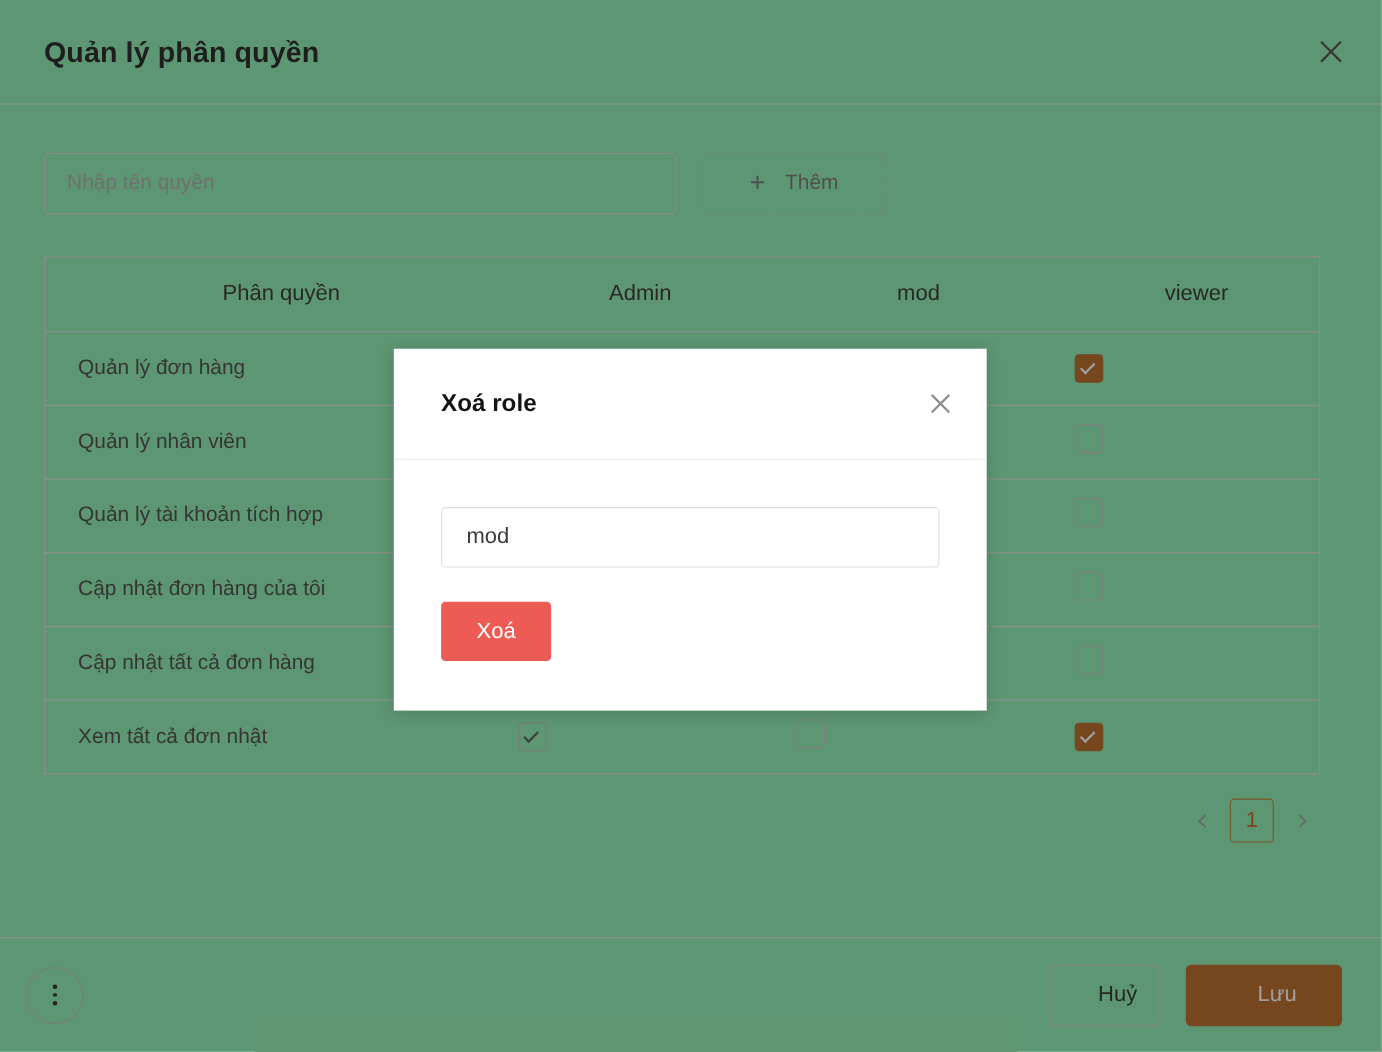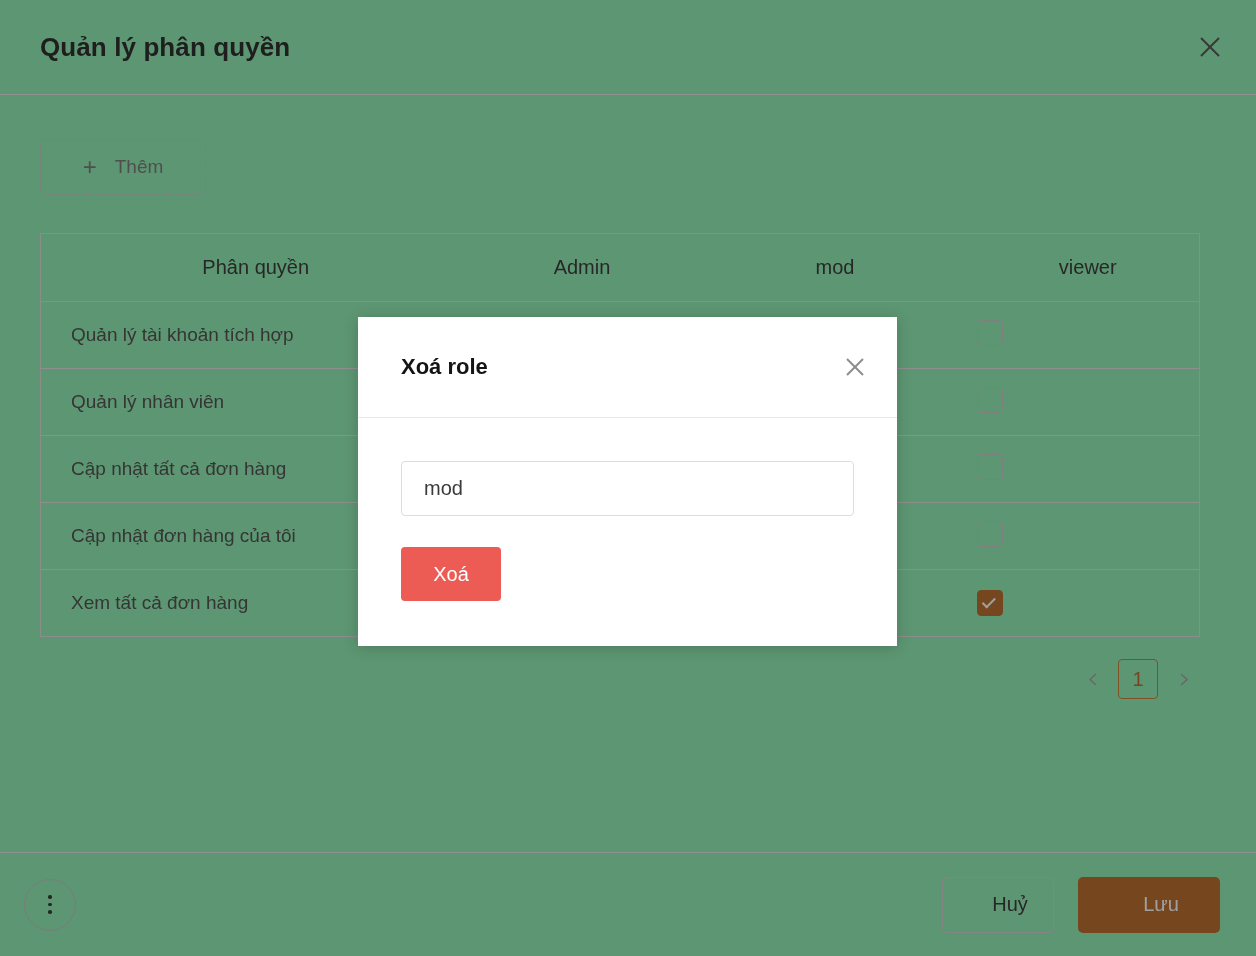--- a/index.html
+++ b/index.html
@@ -221,21 +221,21 @@
     border-radius: 50%;
     background: #1f1f1f;
   }
   .footer-actions {
     margin-left: auto;
     display: flex;
     align-items: center;
     gap: 24px;
   }
   #cancel-button {
-    width: 112px;
+    width: 100px;
     height: 56px;
     border: 1px solid #cfcfcf;
     border-radius: 5px;
     background: transparent;
     color: #222222;
     font-size: 20px;
     cursor: pointer;
     font-family: "Liberation Sans", sans-serif;
     padding-left: 24px;
   }
@@ -335,20 +335,21 @@
       <svg width="26" height="26" viewBox="0 0 26 26" aria-hidden="true">
         <line x1="4" y1="4" x2="22" y2="22" stroke="currentColor" stroke-width="2"></line>
         <line x1="22" y1="4" x2="4" y2="22" stroke="currentColor" stroke-width="2"></line>
       </svg>
     </div>
   </div>
 
   <div id="page-body">
 
     <div class="add-row">
+      <input id="role-name-input" type="text" placeholder="Nhập tên quyền" style="">
       <button id="add-role-button">
         <span class="plus-icon">+</span>
         <span>Thêm</span>
       </button>
     </div>
 
     <table id="permission-table">
       <colgroup>
         <col class="c-name">
           <col class="c-role">
@@ -358,45 +359,53 @@
       <thead>
         <tr>
           <th>Phân quyền</th>
           <th>Admin</th>
           <th>mod</th>
           <th>viewer</th>
         </tr>
       </thead>
       <tbody id="permission-tbody">
           <tr>
+            <td>Quản lý đơn hàng</td>
+            <td></td>
+            <td></td>
+            <td><span class="cbx checked">
+                <span class="tick"></span>
+              </span></td>
+          </tr>
+          <tr>
+            <td>Quản lý nhân viên</td>
+            <td></td>
+            <td></td>
+            <td><span class="cbx"></span></td>
+          </tr>
+          <tr>
             <td>Quản lý tài khoản tích hợp</td>
             <td></td>
             <td></td>
             <td><span class="cbx"></span></td>
           </tr>
           <tr>
-            <td>Quản lý nhân viên</td>
+            <td>Cập nhật đơn hàng của tôi</td>
             <td></td>
             <td></td>
             <td><span class="cbx"></span></td>
           </tr>
           <tr>
             <td>Cập nhật tất cả đơn hàng</td>
             <td></td>
             <td></td>
             <td><span class="cbx"></span></td>
           </tr>
           <tr>
-            <td>Cập nhật đơn hàng của tôi</td>
-            <td></td>
-            <td></td>
-            <td><span class="cbx"></span></td>
-          </tr>
-          <tr>
-            <td>Xem tất cả đơn hàng</td>
+            <td>Xem tất cả đơn nhật</td>
             <td><span class="cbx disabled">
                 <span class="tick"></span>
               </span></td>
             <td><span class="cbx"></span></td>
             <td><span class="cbx checked">
                 <span class="tick"></span>
               </span></td>
           </tr>
         </tbody>
     </table>

